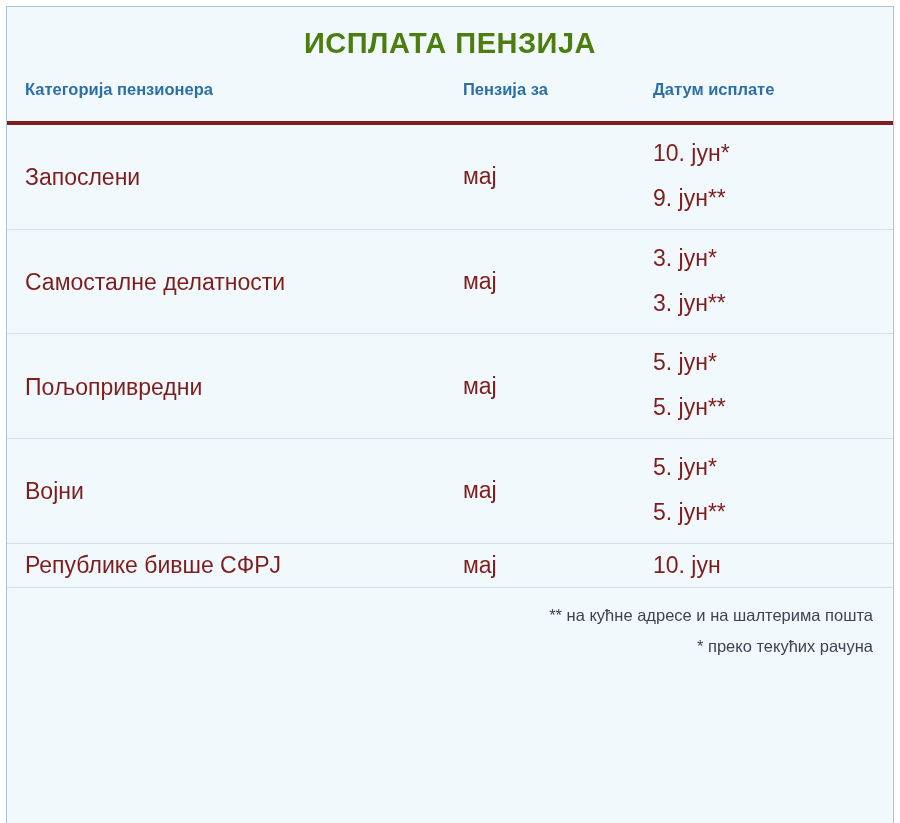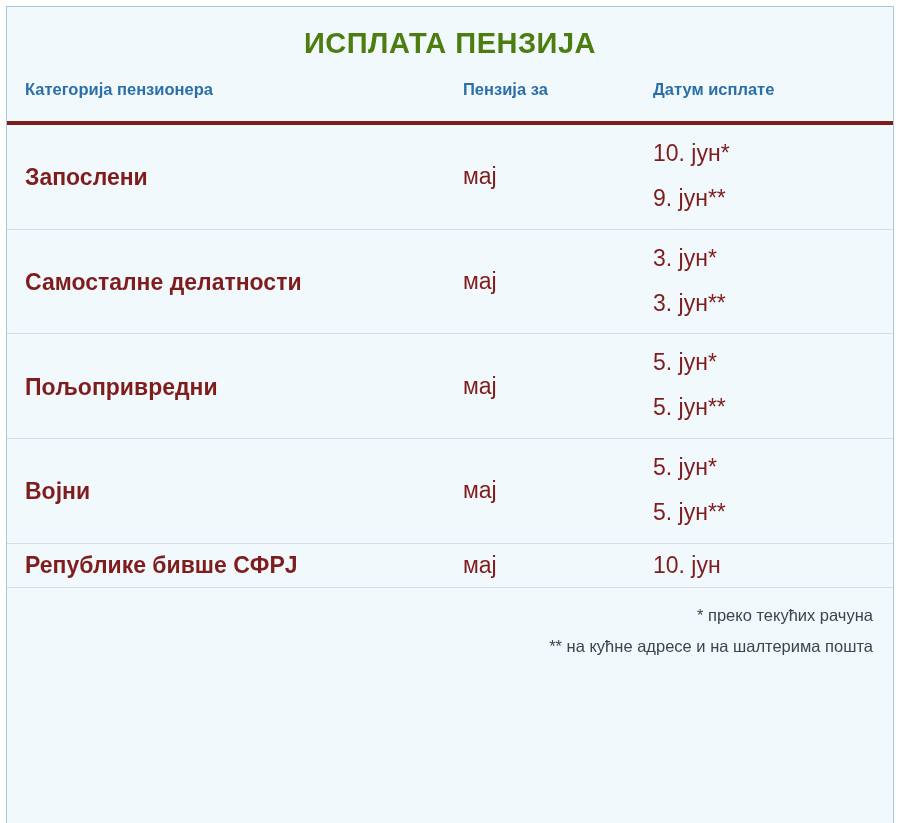--- a/index.html
+++ b/index.html
@@ -61,21 +61,21 @@
   table.schedule thead th.col-for { padding-left: 8px; margin-left: 27px; }
   table.schedule thead th.col-date { padding-left: 8px; margin-left: 14px; }
 
   table.schedule tbody td {
     border-bottom: 1px solid #cfdfec;
     color: #7f1d1d;
     font-size: 23px;
     vertical-align: middle;
   }
   td.cat {
-    font-weight: bold;
+    font-weight: normal;
     color: #23313b;
     padding: 10px 0 8px 18px;
   }
   td.forwhat {
     padding: 10px 0 10px 8px;
     color: #2f3a42;
     margin-top: 8px;
   }
   td.dates {
     padding: 6px 0 8px 8px;
@@ -167,18 +167,18 @@
           <td class="forwhat">мај</td>
           <td class="dates">
             <div class="d">10. јун</div>
           </td>
         </tr>
 
       </tbody>
     </table>
 
     <div class="notes">
+      <div class="note">** на кућне адресе и на шалтерима пошта</div>
       <div class="note">* преко текућих рачуна</div>
-      <div class="note">** на кућне адресе и на шалтерима пошта</div>
     </div>
 
   </div>
 </div>
 
 </body></html>

